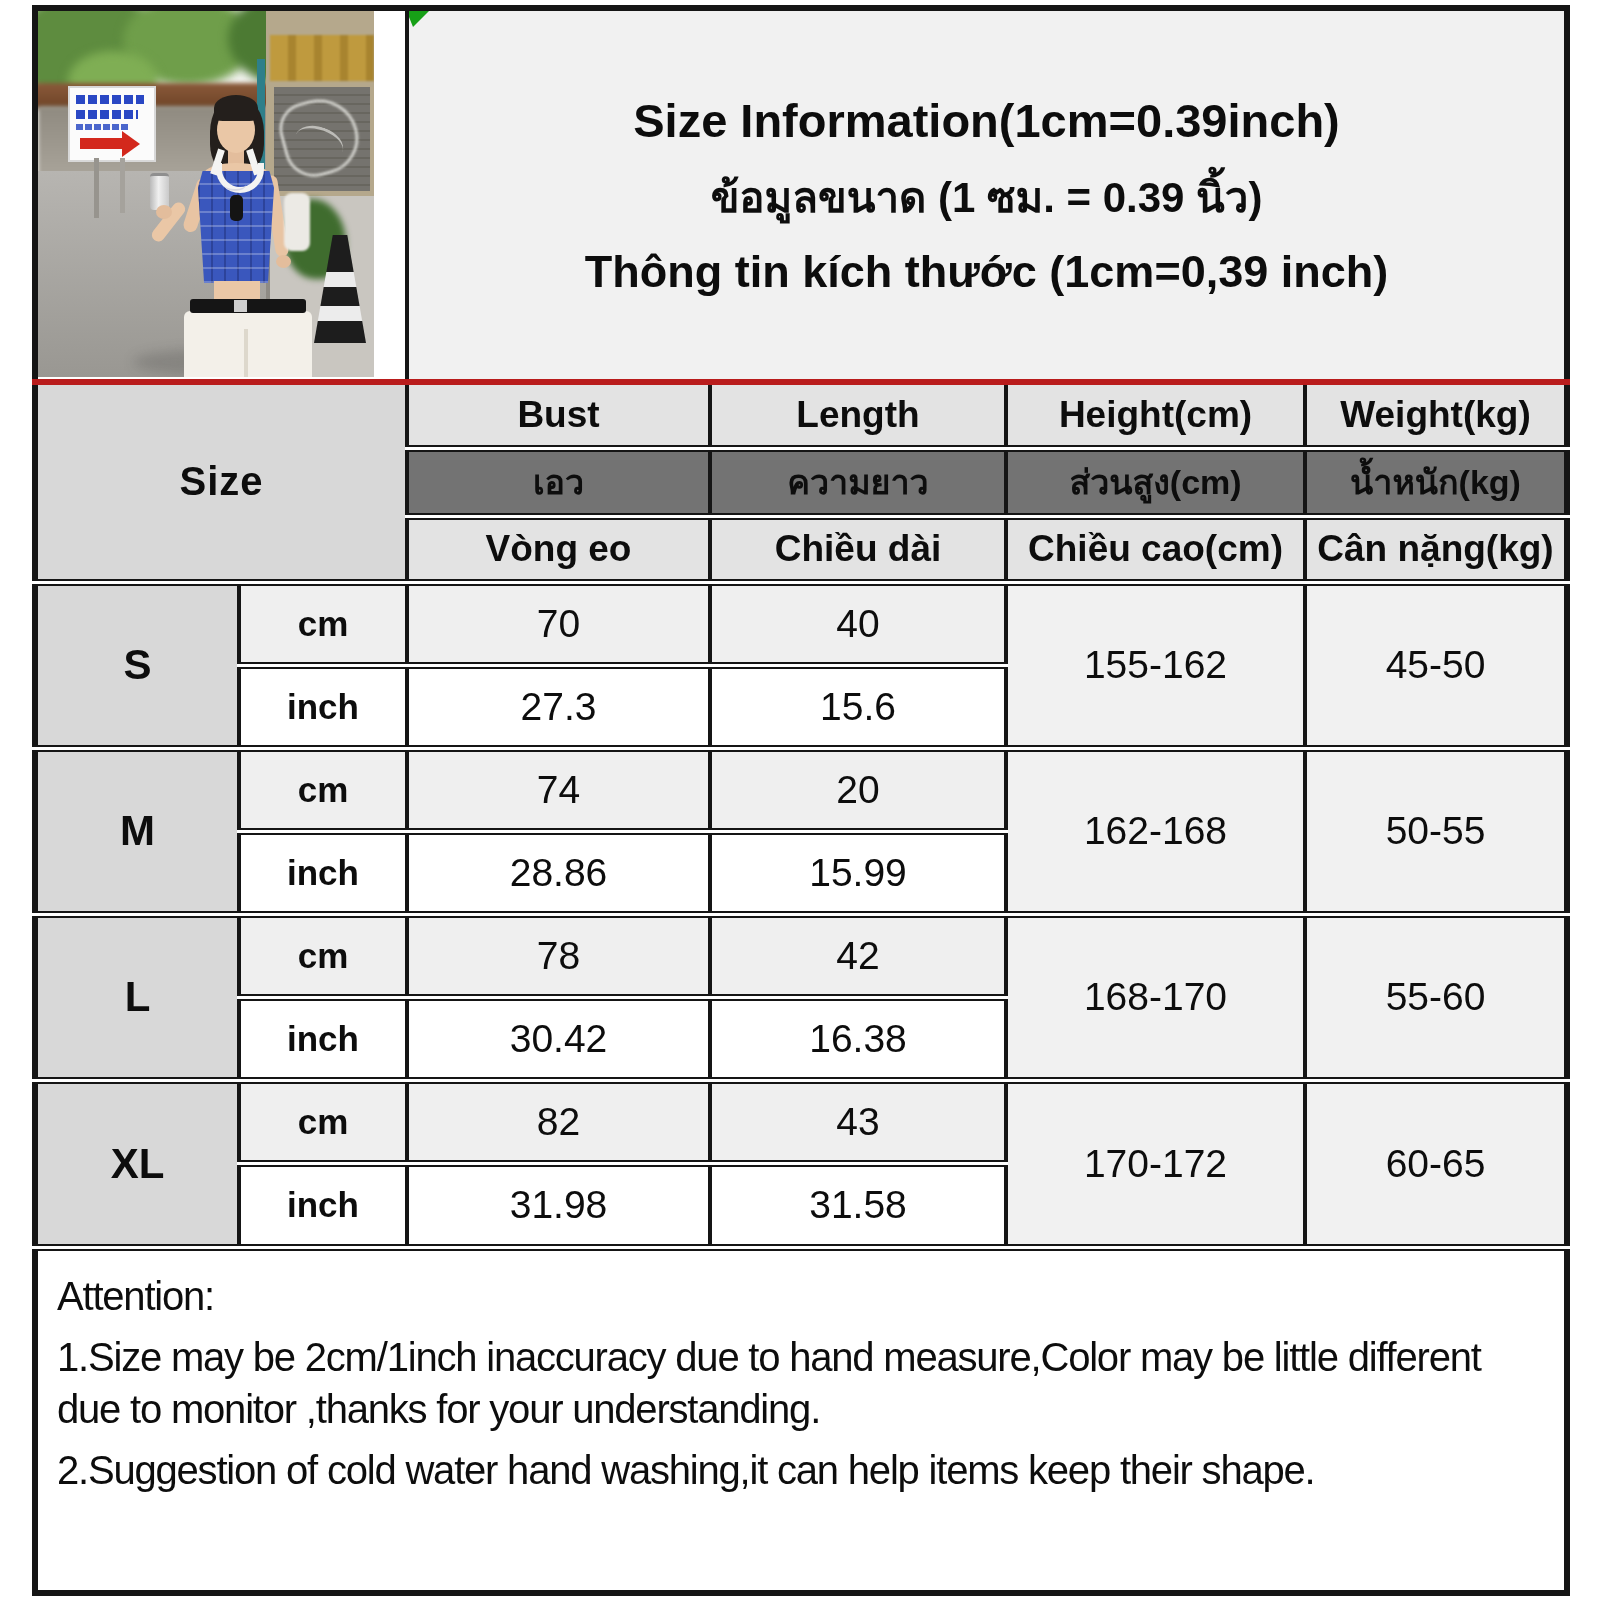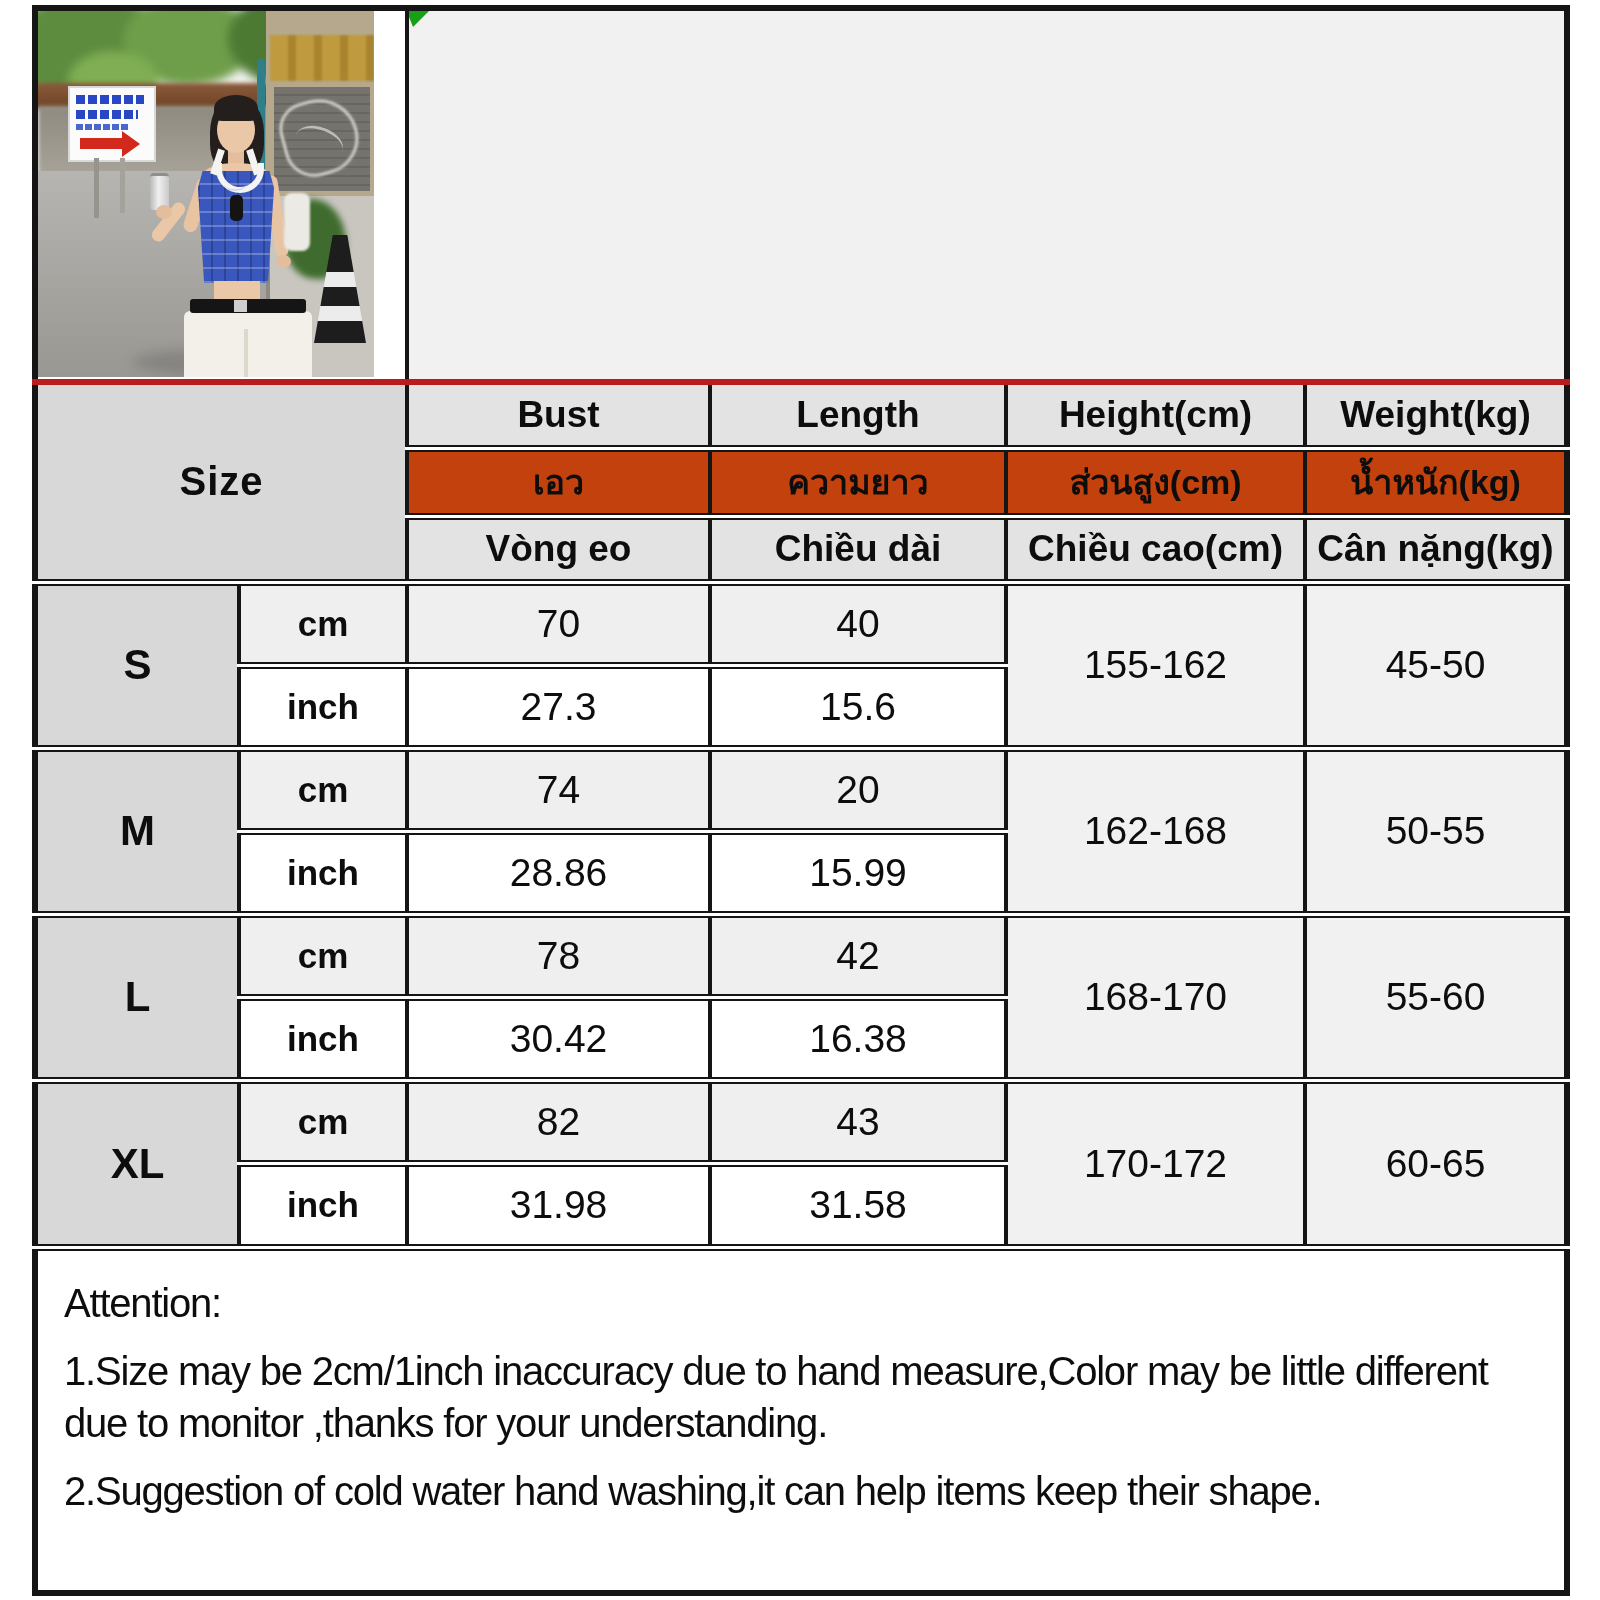--- a/index.html
+++ b/index.html
@@ -7,39 +7,39 @@
   .sheet{position:absolute;left:32px;top:5px;}
   table.grid{border-collapse:collapse;table-layout:fixed;width:1532px;border:6px solid #151515;}
   td,th{border:4px solid #151515;padding:0;text-align:center;vertical-align:middle;overflow:hidden;}
   tr.dbl td, tr.dbl th{border-top:7px double #151515;}
   tr.solidtop td, tr.solidtop th{border-top:6px solid #b91c1c;}
 
   
   .c-label{background:#d8d8d8;font-weight:bold;font-size:42px;}
   .c-corner{background:#d8d8d8;font-weight:bold;font-size:40px;letter-spacing:1px;}
   .c-head{background:#e3e3e3;font-weight:bold;font-size:37px;}
-  .c-head-th{background:#c2410c;font-weight:bold;font-size:34px;}
+  .c-head-th{background:#737373;font-weight:bold;font-size:34px;}
   .c-unit-cm{background:#efefef;font-weight:bold;font-size:35px;}
   .c-unit-in{background:#ffffff;font-weight:bold;font-size:35px;}
   .c-val-cm{background:#efefef;font-weight:normal;font-size:39px;}
   .c-val-in{background:#ffffff;font-weight:normal;font-size:39px;}
   .c-merge{background:#f1f1f1;font-weight:normal;font-size:39px;}
 
   
   .title-cell{background:#f1f1f1;position:relative;vertical-align:middle;}
   .title-stack{display:flex;flex-direction:column;gap:16px;align-items:center;justify-content:center;}
   .title-en{font-weight:bold;font-size:47px;}
   .title-th{font-weight:bold;font-size:42px;}
   .title-vi{font-weight:bold;font-size:45px;}
   .corner-flag{position:absolute;left:-4px;top:-4px;width:0;height:0;
     border-top:20px solid #17a017;border-right:20px solid transparent;border-left:8px solid transparent;}
 
   
   .attn-cell{background:#ffffff;text-align:left;vertical-align:top;padding:10px 14px 0 10px;}
-  .attn-cell p{margin:16px;font-size:40px;line-height:52px;letter-spacing:-1.2px;font-weight:normal;}
+  .attn-cell p{margin:9px;font-size:40px;line-height:52px;letter-spacing:-1.2px;font-weight:normal;}
 
   
   .photo-cell{background:#ffffff;position:relative;padding:0;}
   .scene{position:absolute;left:0;top:0;width:336px;height:366px;overflow:hidden;background:#f4f5f1;}
   .scene *{position:absolute;}
   .blob{border-radius:50%;filter:blur(5px);}
   .tree1{left:-25px;top:-20px;width:150px;height:115px;background:#5e8c3f;}
   .tree2{left:85px;top:-15px;width:130px;height:90px;background:#6f9e4a;}
   .tree3{left:190px;top:-25px;width:160px;height:105px;background:#4c7a33;}
   .tree4{left:30px;top:40px;width:90px;height:60px;background:#7fae54;}
@@ -159,20 +159,25 @@
         <div class="w-seam"></div>
         <div class="w-belt"></div>
         <div class="w-buckle"></div>
         <div class="w-hand-l"></div>
         <div class="w-can"></div>
         <div class="w-hand-r"></div>
       </div>
     </td>
     <td class="title-cell" colspan="4">
       <div class="corner-flag"></div>
+      <div class="title-stack">
+        <div class="title-en">Size Information(1cm=0.39inch)</div>
+        <div class="title-th">ข้อมูลขนาด (1 ซม. = 0.39 นิ้ว)</div>
+        <div class="title-vi">Thông tin kích thước (1cm=0,39 inch)</div>
+      </div>
     </td>
   </tr>
 
   <tr class="solidtop" style="height:66px">
     <td class="c-corner" colspan="2" rowspan="3">Size</td>
     <th class="c-head">Bust</th>
     <th class="c-head">Length</th>
     <th class="c-head">Height(cm)</th>
     <th class="c-head">Weight(kg)</th>
   </tr>

